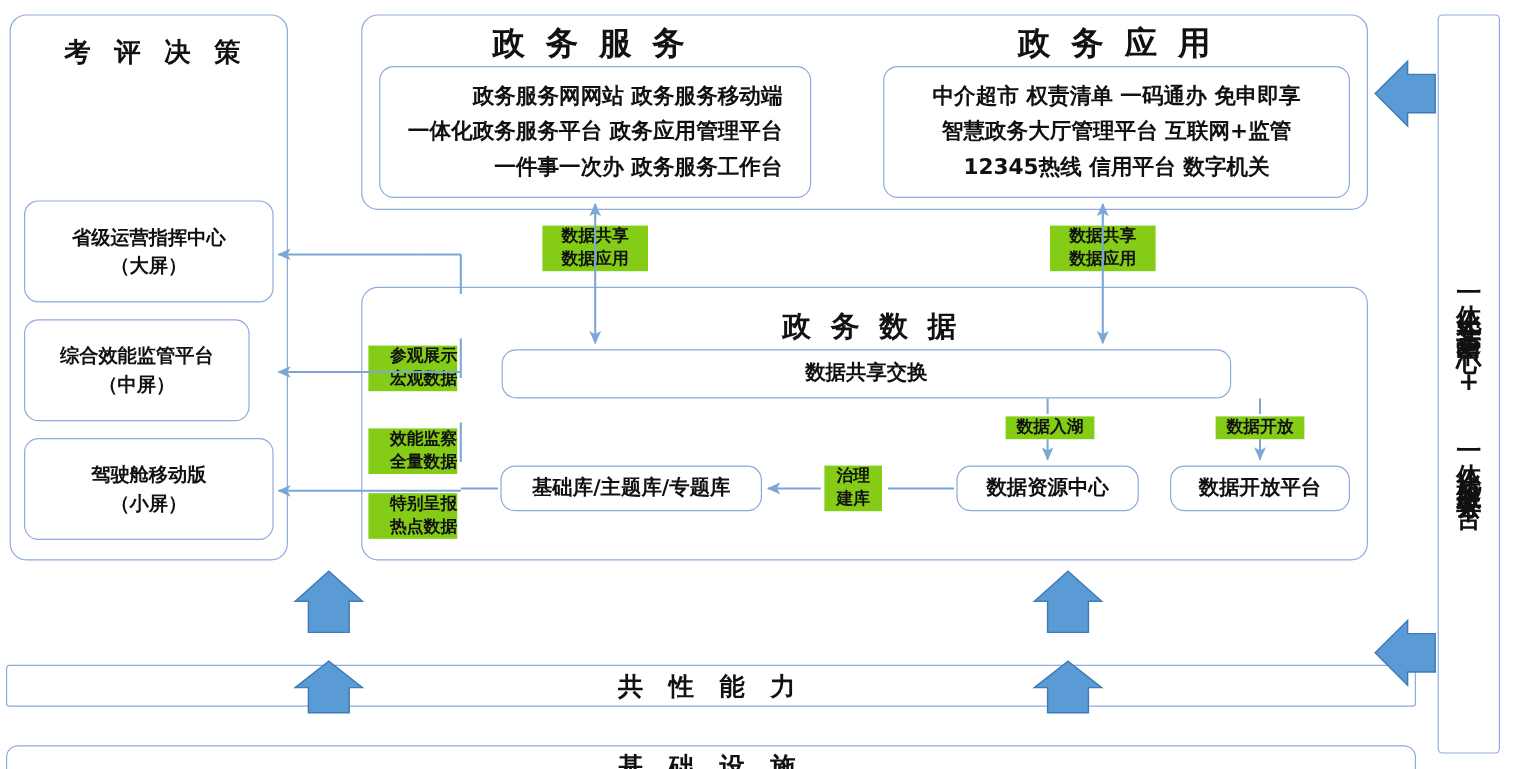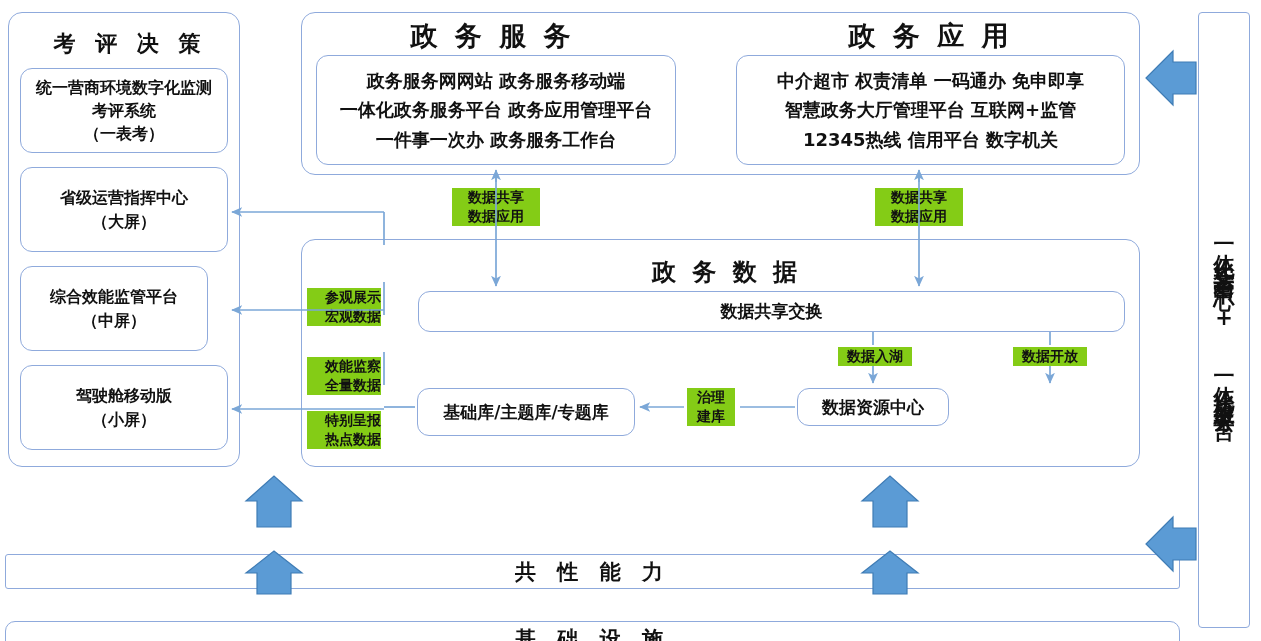--- a/index.html
+++ b/index.html
@@ -46,27 +46,20 @@
 </style>
 </head>
 <body>
 
 <div id="stage">
 
   <div class="box panel" style="left:8px;top:12px;width:232px;height:455px;">
     <div class="hdr t-col" style="top:16px;">考 评 决 策</div>
   </div>
 
-  <div class="box ctr col" style="left:20px;top:68px;width:208px;height:85px;">
-    <div class="bx">
-      <div>统一营商环境数字化监测</div>
-      <div>考评系统</div>
-      <div>（一表考）</div>
-    </div>
-  </div>
 
   <div class="box ctr col" style="left:20px;top:167px;width:208px;height:85px;">
     <div class="bx">
       <div>省级运营指挥中心</div>
       <div>（大屏）</div>
     </div>
   </div>
 
   <div class="box ctr col" style="left:20px;top:266px;width:188px;height:85px;text-align:center;">
     <div class="bx">
@@ -78,53 +71,56 @@
   <div class="box ctr col" style="left:20px;top:365px;width:208px;height:85px;">
     <div class="bx">
       <div>驾驶舱移动版</div>
       <div>（小屏）</div>
     </div>
   </div>
 
   <div class="box panel" style="left:301px;top:12px;width:839px;height:163px;"></div>
 
   <div class="hdr t-sec" style="left:310px;width:365px;top:18px;">政 务 服 务</div>
-  <div class="box ctr col" style="left:316px;top:55px;width:360px;height:110px;">
+  <div class="box ctr col" style="left:316px;top:55px;width:360px;height:110px;text-align:right;">
     <div class="lines">
       <div>政务服务网网站 政务服务移动端</div>
       <div>一体化政务服务平台 政务应用管理平台</div>
       <div>一件事一次办 政务服务工作台</div>
     </div>
   </div>
 
   <div class="hdr t-sec" style="left:736px;width:389px;top:18px;">政 务 应 用</div>
   <div class="box ctr col" style="left:736px;top:55px;width:389px;height:110px;">
     <div class="lines">
       <div>中介超市 权责清单 一码通办 免申即享</div>
       <div>智慧政务大厅管理平台 互联网+监管</div>
       <div>12345热线 信用平台 数字机关</div>
     </div>
   </div>
 
   <div class="box panel" style="left:301px;top:239px;width:839px;height:228px;">
     <div class="hdr t-mid" style="top:16px;">政 务 数 据</div>
   </div>
 
-  <div class="box ctr" style="left:418px;top:291px;width:707px;height:41px;">
+  <div class="box ctr" style="left:418px;top:291px;width:608px;height:41px;">
     <span class="bx big">数据共享交换</span>
   </div>
 
-  <div class="box ctr" style="left:417px;top:388px;width:218px;height:48px;">
+  <div class="box ctr" style="left:417px;top:388px;width:218px;height:38px;">
     <span class="bx big">基础库/主题库/专题库</span>
   </div>
 
   <div class="box ctr" style="left:797px;top:388px;width:152px;height:38px;">
     <span class="bx big">数据资源中心</span>
   </div>
 
+  <div class="box ctr" style="left:975px;top:388px;width:150px;height:38px;">
+    <span class="bx big">数据开放平台</span>
+  </div>
 
   <div class="bar" style="left:5px;top:527px;width:1175px;height:35px;">
     <span>共 性 能 力</span>
   </div>
   <div class="bar" style="left:5px;top:594px;width:1175px;height:35px;border-radius:10px;">
     <span>基 础 设 施</span>
   </div>
 
   <div class="vbar" style="left:1198px;top:12px;width:52px;height:616px;">
     <div class="vtext">一体化安全运营中心 + 一体化运维服务平台</div>

